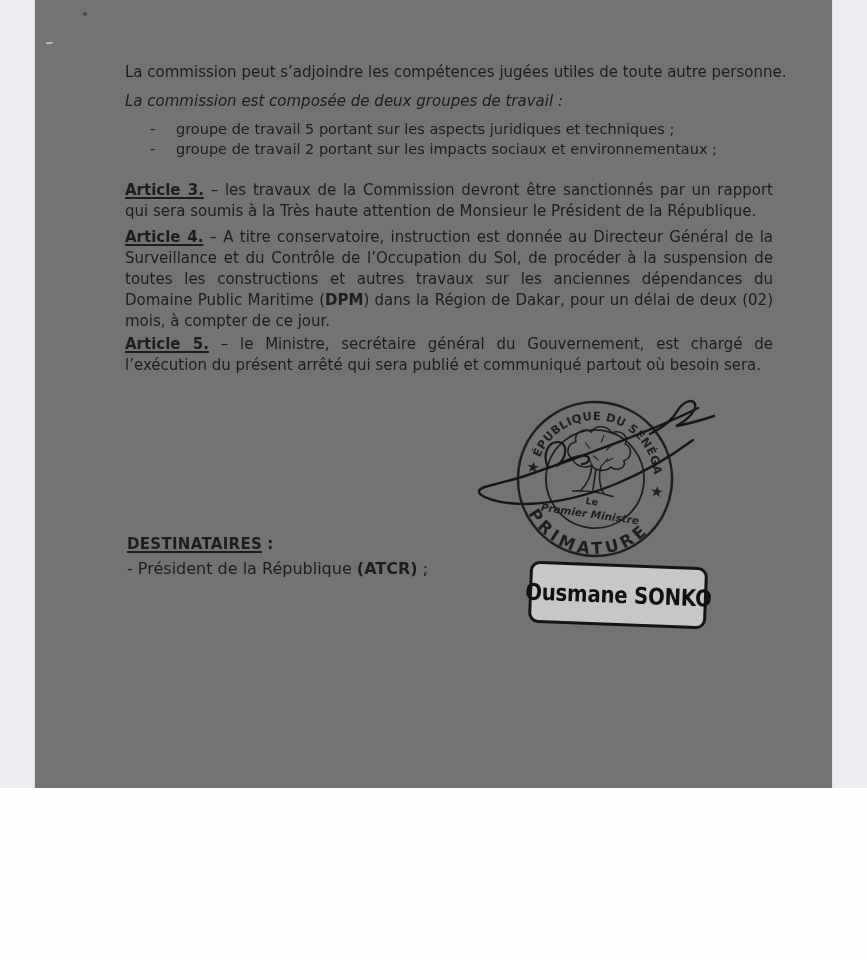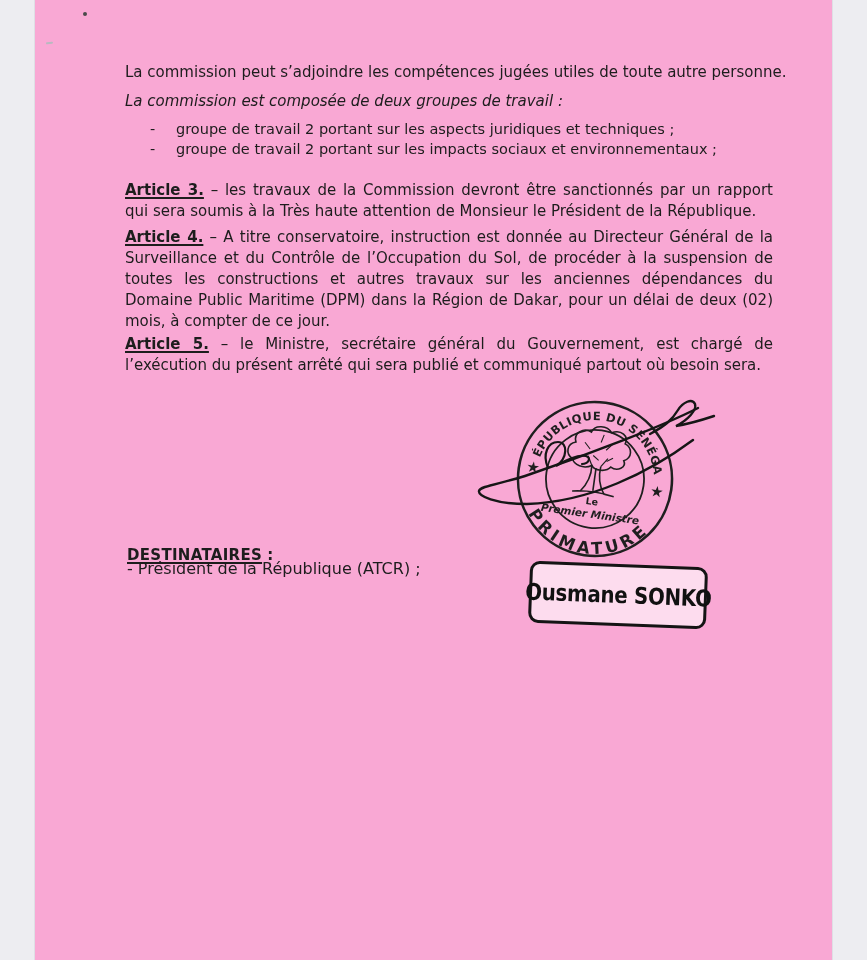--- a/index.html
+++ b/index.html
@@ -1,18 +1,18 @@
 <!DOCTYPE html>
 <html><head>
 <meta charset="utf-8">
 <style>
   html,body{margin:0;padding:0;background:#fefefe;}
   .canvas{
-    position:relative;width:867px;height:960px;overflow:hidden;
-    background:#f9a8d4;
+    position:relative;width:867px;height:788px;overflow:hidden;
+    background:#737373;
     font-family:"DejaVu Sans",sans-serif;
     color:#1d1d1d;
   }
   .strip{position:absolute;top:0;bottom:0;width:34px;background:#ededf1;}
   .strip.left{left:0;border-right:1px solid #dfdfe5;}
   .strip.right{right:0;border-left:1px solid #dfdfe5;}
   .speck{position:absolute;background:#4a4a4a;border-radius:50%;}
   .speck.s1{left:83px;top:12px;width:4px;height:4px;}
   .speck.s2{left:46px;top:42px;width:7px;height:2px;background:#b9b9c0;border-radius:2px;transform:rotate(-8deg);}
 
@@ -25,23 +25,23 @@
   .brow .dash{width:26px;flex:0 0 26px;}
 
   .para{
     position:absolute;left:125px;width:648px;margin:0;
     font-size:15px;line-height:21px;text-align:justify;
   }
   .art3{top:180px;}
   .art4{top:227px;}
   .art5{top:334px;}
   .alabel{font-weight:bold;text-decoration:underline;text-decoration-thickness:2px;text-underline-offset:2px;}
-  .para b,.dest-list b{font-weight:normal;}
+  .para b,.dest-list b{font-weight:bold;}
 
-  .dest-head{position:absolute;left:127px;top:546px;font-size:15px;font-weight:bold;}
+  .dest-head{position:absolute;left:127px;top:535px;font-size:15px;font-weight:bold;}
   .dest-head .alabel{letter-spacing:.3px;}
   .dest-head .suffix{font-weight:bold;text-decoration:none;}
   .dest-list{position:absolute;left:127px;top:559px;font-size:16px;line-height:19px;}
 
   .stamp-layer{position:absolute;pointer-events:none;}
   .seal-svg{left:480px;top:364px;width:230px;height:230px;}
   .sig-svg{left:450px;top:392px;width:290px;height:145px;}
 
   .name-stamp{
     position:absolute;left:529px;top:564px;width:172px;height:56px;
@@ -64,21 +64,21 @@
   <div class="strip right"></div>
   <div class="speck s1"></div>
   <div class="speck s2"></div>
 
   <div class="line intro1">La commission peut s’adjoindre les compétences jugées utiles de toute autre personne.</div>
   <div class="line intro2">La commission est composée de deux groupes de travail :</div>
 
   <div class="bullets">
     <div class="brow">
         <span class="dash">-</span>
-        <span>groupe de travail 2 portant sur les aspects juridiques et techniques ;</span>
+        <span>groupe de travail 5 portant sur les aspects juridiques et techniques ;</span>
       </div>
     <div class="brow">
         <span class="dash">-</span>
         <span>groupe de travail 2 portant sur les impacts sociaux et environnementaux ;</span>
       </div>
   </div>
 
   <p class="para art3"><span class="alabel">Article 3.</span><span> – les travaux de la Commission devront être sanctionnés par un rapport qui sera soumis à la Très haute attention de Monsieur le Président de la République.</span><b></b><span></span></p>
 
   <p class="para art4"><span class="alabel">Article 4.</span><span> – A titre conservatoire, instruction est donnée au Directeur Général de la Surveillance et du Contrôle de l’Occupation du Sol, de procéder à la suspension de toutes les constructions et autres travaux sur les anciennes dépendances du Domaine Public Maritime (</span><b>DPM</b><span>) dans la Région de Dakar, pour un délai de deux (02) mois, à compter de ce jour.</span></p>

